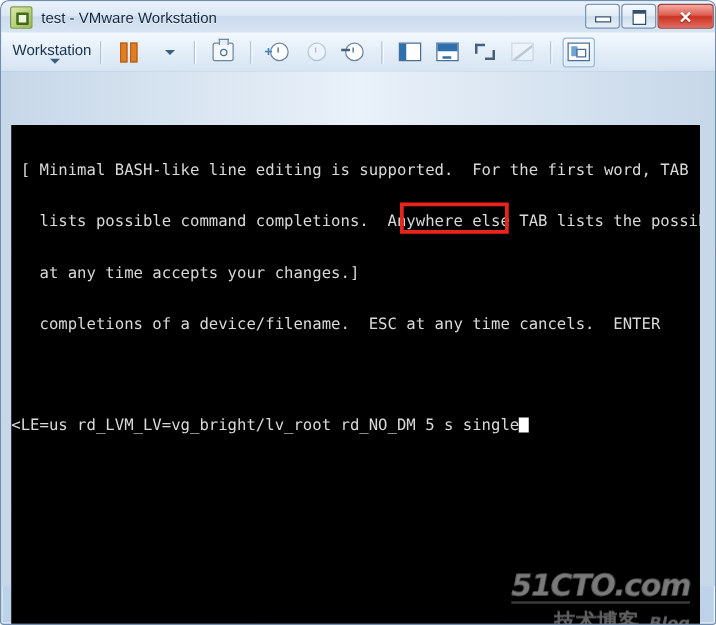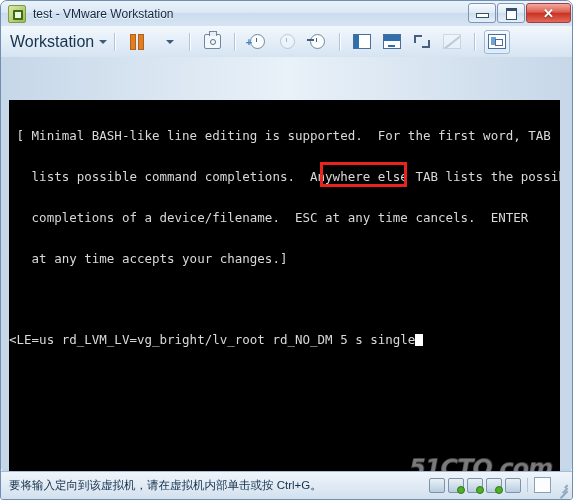--- a/index.html
+++ b/index.html
@@ -115,23 +115,24 @@
     left: 0; top: 25px;
     width: 573px; height: 31px;
     display: flex;
     align-items: center;
     background: linear-gradient(to bottom,#f2f7fc 0%,#e4eef8 50%,#d6e4f2 100%);
     border-bottom: 1px solid #9bb3cc;
   }
   #menu-workstation {
     display: flex; align-items: center;
     margin-left: 9px;
-    font-size: 16px;
+    font-size: 12px;
     color: #17334f;
     cursor: default;
+    flex-direction: column;
   }
   .caret {
     display: inline-block;
     margin-left: 5px;
     width: 0; height: 0;
     border-left: 4px solid transparent;
     border-right: 4px solid transparent;
     border-top: 4px solid #3a5d82;
   }
   .tb-sep {
@@ -530,51 +531,34 @@
         </span>
     </div>
   </div>
 
   <div id="vm-area">
     <div id="vm-screen">
 
       <div id="terminal">
         <span class="term-line"> [ Minimal BASH-like line editing is supported.  For the first word, TAB</span>
         <span class="term-line">   lists possible command completions.  Anywhere else TAB lists the possible</span>
+        <span class="term-line">   at any time accepts your changes.]</span>
         <span class="term-line">   completions of a device/filename.  ESC at any time cancels.  ENTER</span>
-        <span class="term-line">   at any time accepts your changes.]</span>
         <span class="term-line"></span>
         <span id="cmd-line"><span>&lt;LE=us rd_LVM_LV=vg_bright/lv_root rd_NO_DM </span><span>5 s single</span><span id="cmd-cursor"></span></span>
       </div>
 
       <div id="red-highlight-box"></div>
 
 
       <div id="watermark">
         <div id="watermark-main">51CTO.com</div>
         <div id="watermark-sub">
           <span id="watermark-sub-cn">技术博客</span>
           <span id="watermark-sub-en">Blog</span>
         </div>
       </div>
 
     </div>
   </div>
 
-  <div id="status-bar">
-    <div id="status-text">要将输入定向到该虚拟机，请在虚拟机内部单击或按 Ctrl+G。</div>
-    <div id="status-icons">
-      <div class="st-ic"></div>
-      <div class="st-ic green"></div>
-      <div class="st-ic green"></div>
-      <div class="st-ic green"></div>
-      <div class="st-ic"></div>
-      <div class="st-sep"></div>
-      <div id="status-blank"></div>
-      <div id="resize-grip">
-          <i></i>
-          <i></i>
-          <i></i>
-        </div>
-    </div>
-  </div>
 
 </div>
 
 </body></html>

